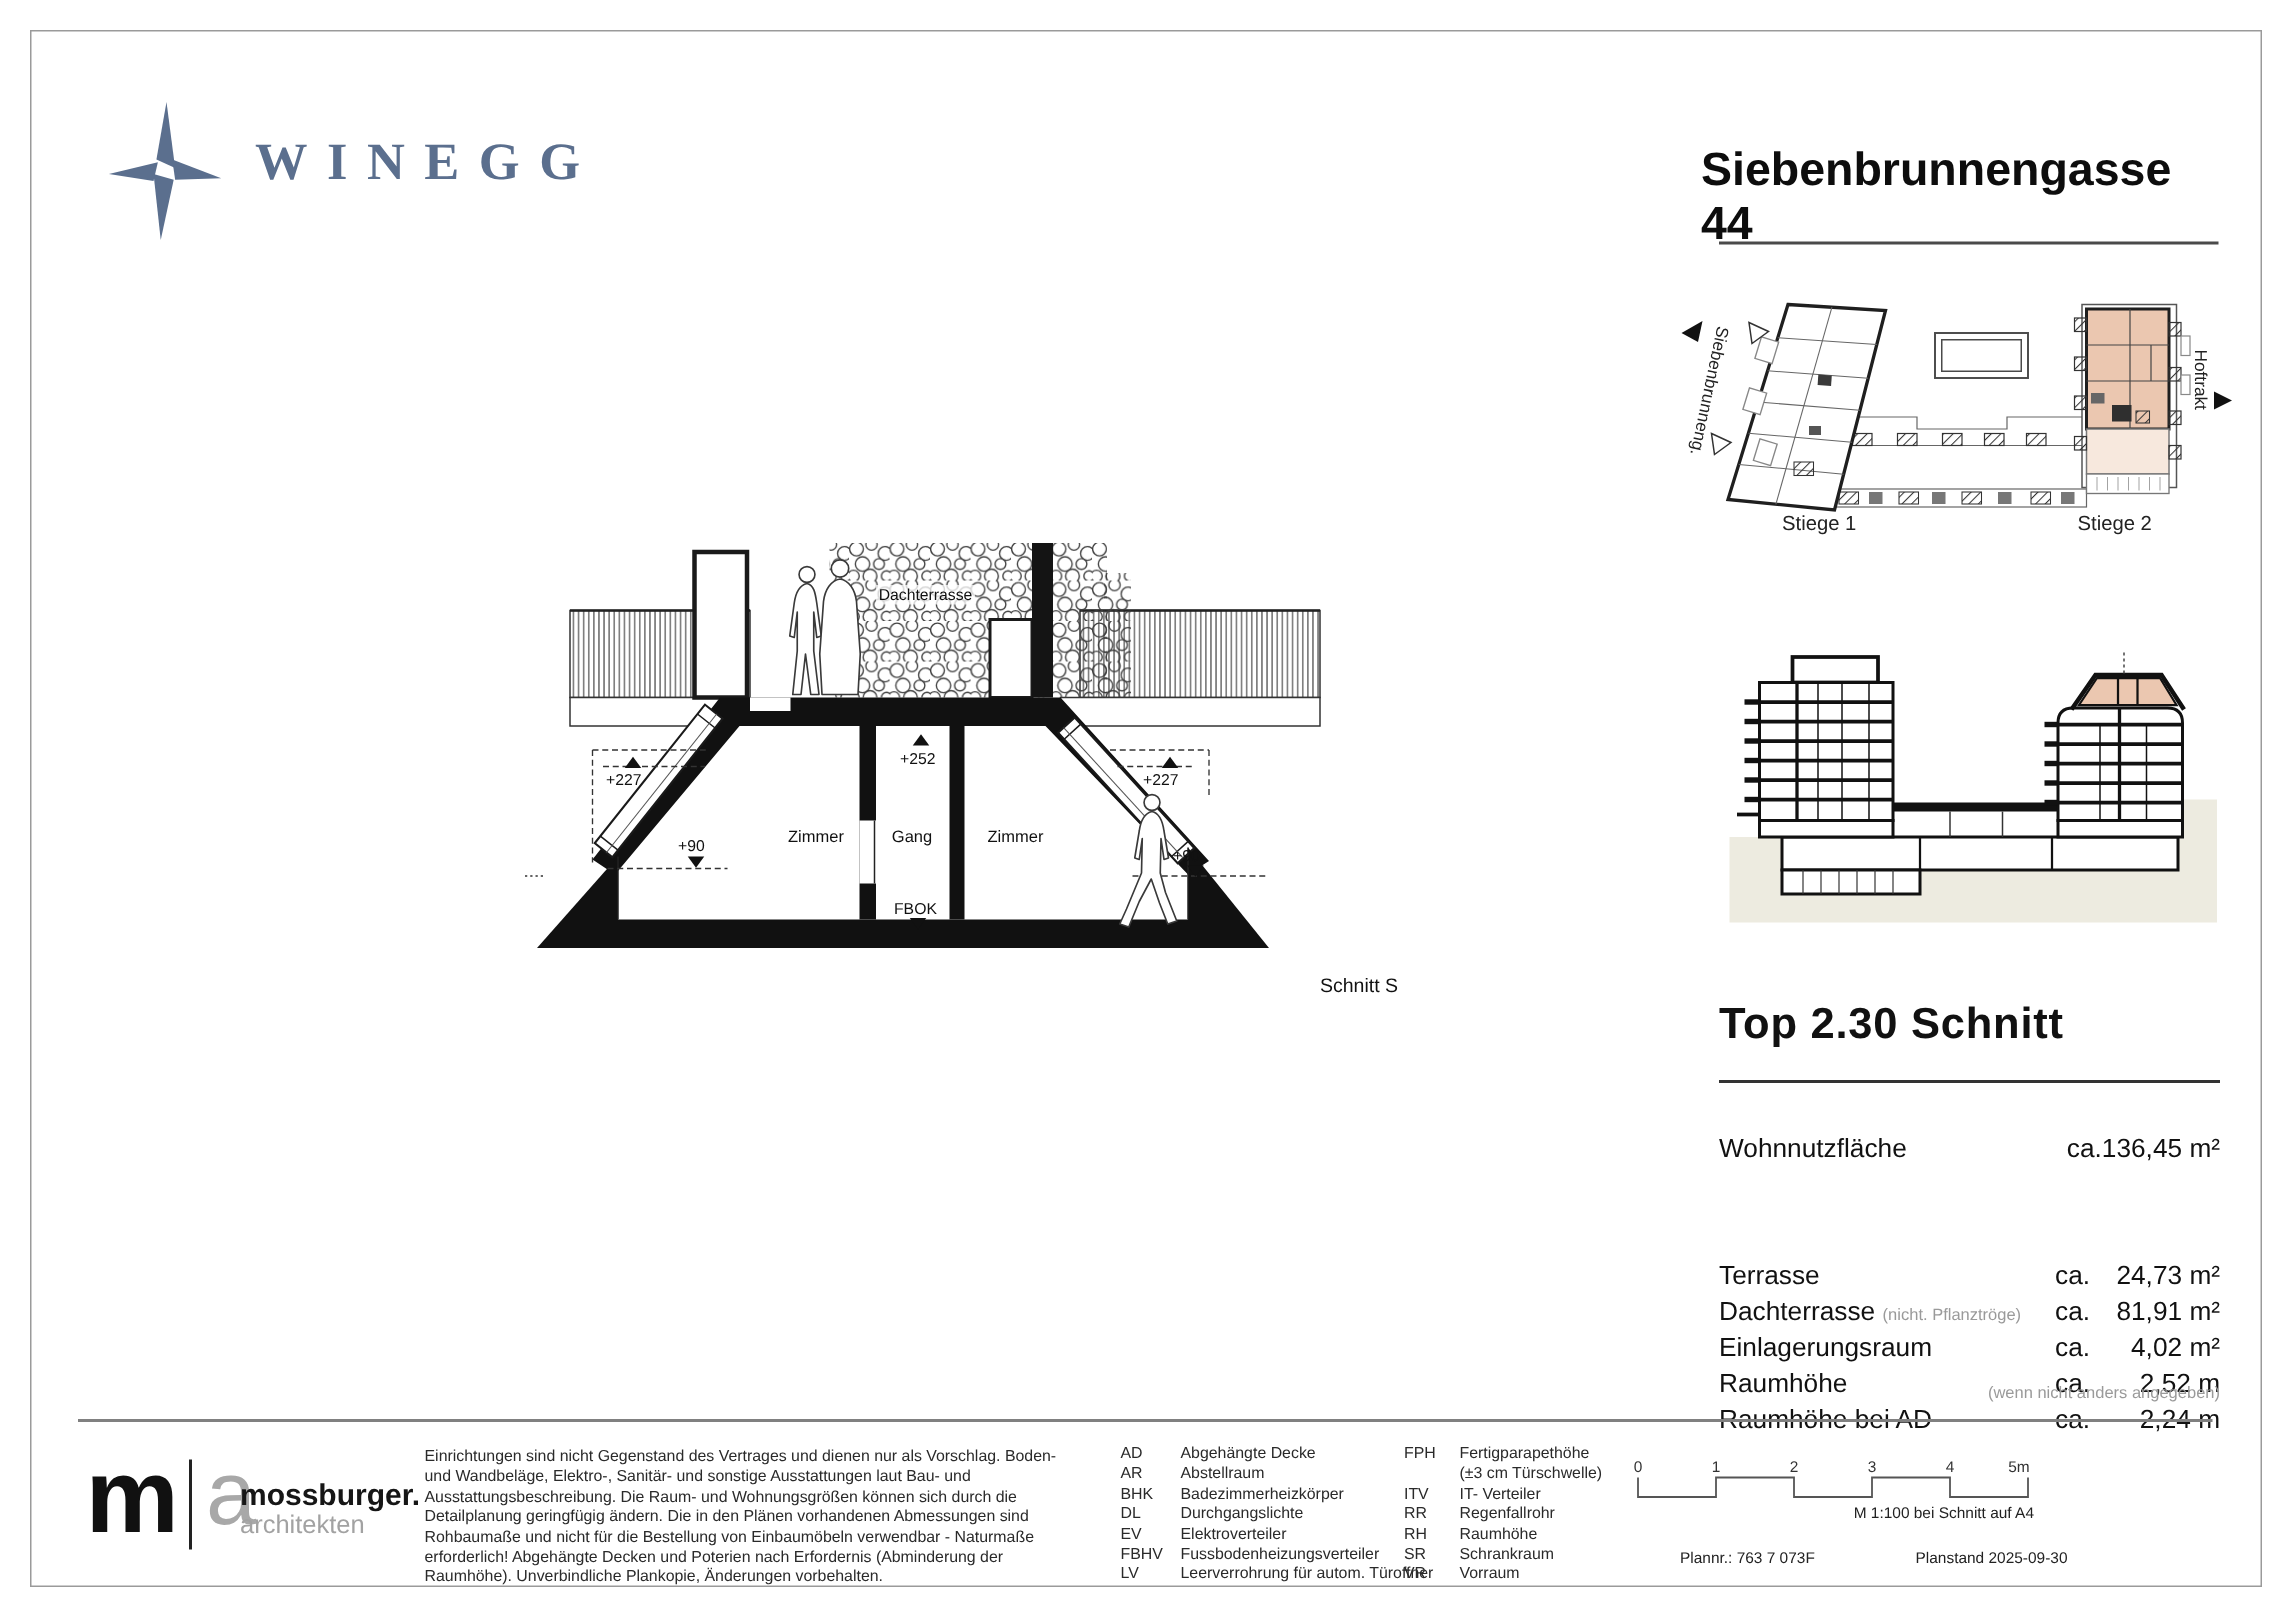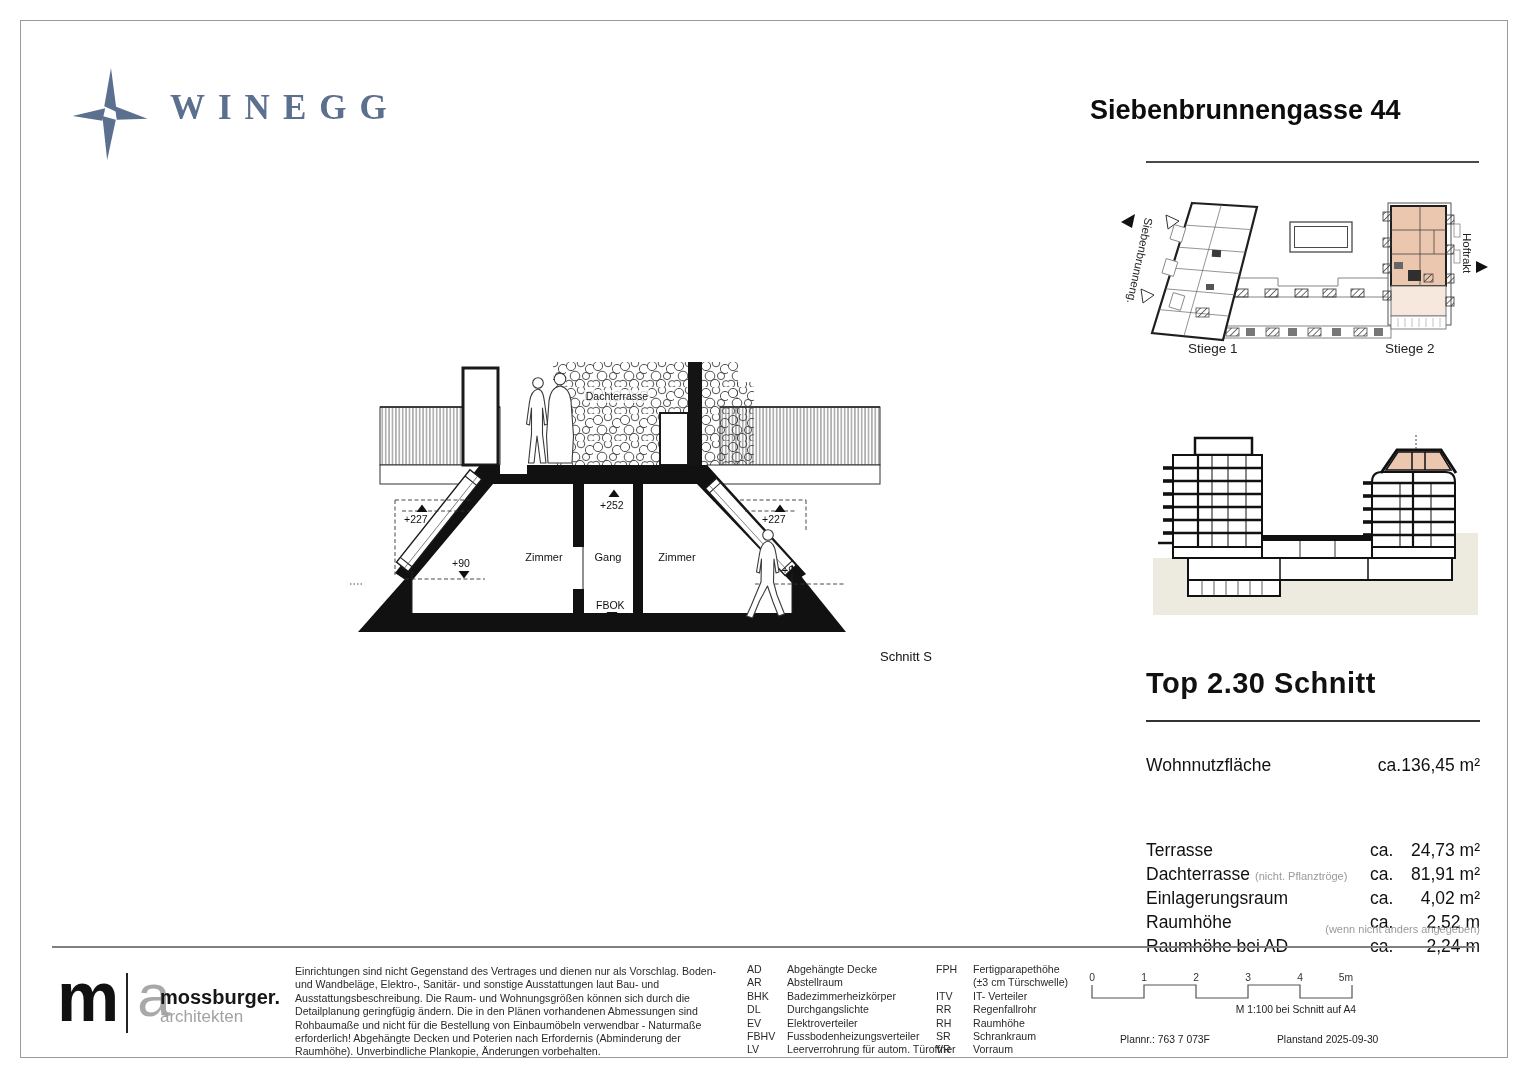--- a/index.html
+++ b/index.html
@@ -10,21 +10,21 @@
   .page-border { position:absolute; left:20px; top:20px; width:1486px; height:1036px;
     border:1px solid #9a9a9a; }
   svg { font-family:"Liberation Sans", sans-serif; }
 
   
   .brand-star { position:absolute; left:72px; top:66px; }
   .brand-word { position:absolute; left:170px; top:88px; font-family:"Liberation Serif", serif;
     font-weight:700; font-size:35px; letter-spacing:13px; color:#5b6f8e; }
 
   
-  .proj-title { position:absolute; left:1090px; top:95px; width:340px; font-size:27px; font-weight:bold; color:#0d0d0d; }
+  .proj-title { position:absolute; left:1134px; top:95px; width:340px; font-size:31px; font-weight:bold; color:#0d0d0d; }
   .proj-city  { position:absolute; left:1147px; top:131px; width:340px; font-size:19px; color:#222; }
   .proj-rule  { position:absolute; left:1146px; top:161px; width:333px; border-top:2px solid #4a4a4a; }
 
   
   .siteplan-svg  { position:absolute; left:1108px; top:190px; width:392px; height:172px; }
   .section-svg   { position:absolute; left:350px;  top:360px; width:590px; height:310px; }
   .elevation-svg { position:absolute; left:1150px; top:425px; width:345px; height:215px; }
 
   
   .unit { position:absolute; left:1146px; top:667px; width:334px; }
@@ -41,21 +41,21 @@
 
   
   .footer-rule { position:absolute; left:52px; top:946px; width:1423px; border-top:2px solid #808080; }
   .ma-logo { position:absolute; left:57px; top:970px; display:flex; align-items:flex-start; }
   .ma-m { font-size:70px; font-weight:bold; line-height:0.78; letter-spacing:-2px; color:#111; }
   .ma-bar { width:2px; height:60px; background:#222; margin:3px 9px 0 9px; }
   .ma-a { font-size:60px; line-height:0.88; color:#a8a8a8; }
   .ma-text { position:absolute; left:160px; top:986px; }
   .ma-name { font-size:20px; font-weight:bold; color:#161616; }
   .ma-sub  { font-size:17px; color:#a2a2a2; margin-top:-2px; }
-  .disclaimer { position:absolute; left:295px; top:965px; width:430px; font-size:10.6px; line-height:13.4px; color:#2a2a2a; }
+  .disclaimer { position:absolute; left:283px; top:965px; width:430px; font-size:10.6px; line-height:13.4px; color:#2a2a2a; }
   .legend { position:absolute; top:963px; font-size:10.6px; line-height:13.4px; color:#2a2a2a; }
   .legend-col1 { left:747px; }
   .legend-col2 { left:936px; }
   .lrow { display:flex; }
   .legend-col1 .l-abbr { width:40px; }
   .legend-col2 .l-abbr { width:37px; }
   .scalebar-svg { position:absolute; left:1088px; top:972px; width:268px; height:34px; }
   .scale-note { position:absolute; left:1181px; top:1004px; width:175px; text-align:right; font-size:10.3px; color:#222; }
   .plan-number { position:absolute; left:1120px; top:1034px; font-size:10.3px; color:#222; }
   .plan-date   { position:absolute; left:1277px; top:1034px; font-size:10.3px; color:#222; }

